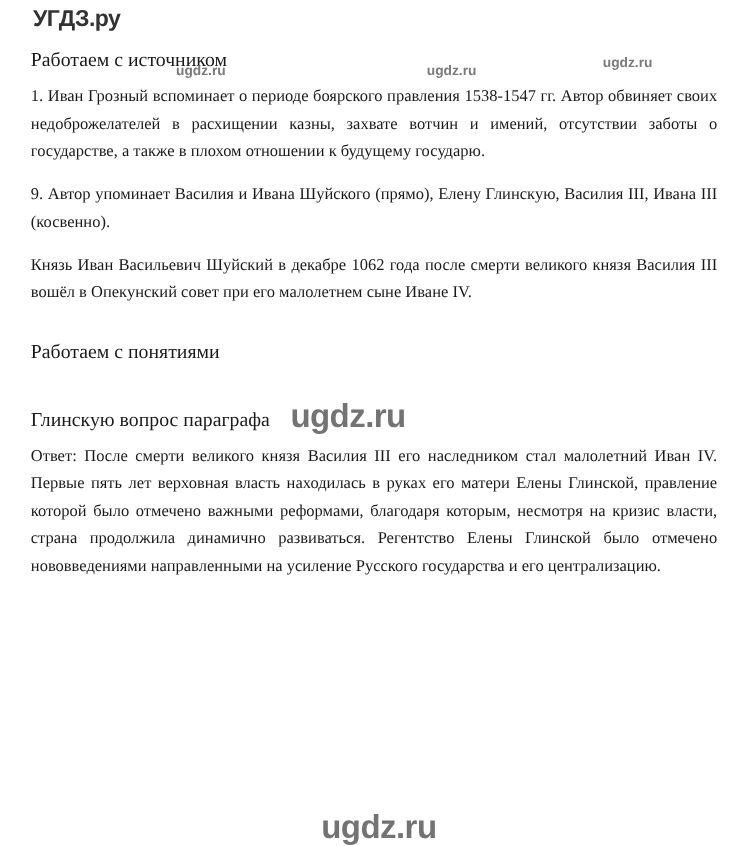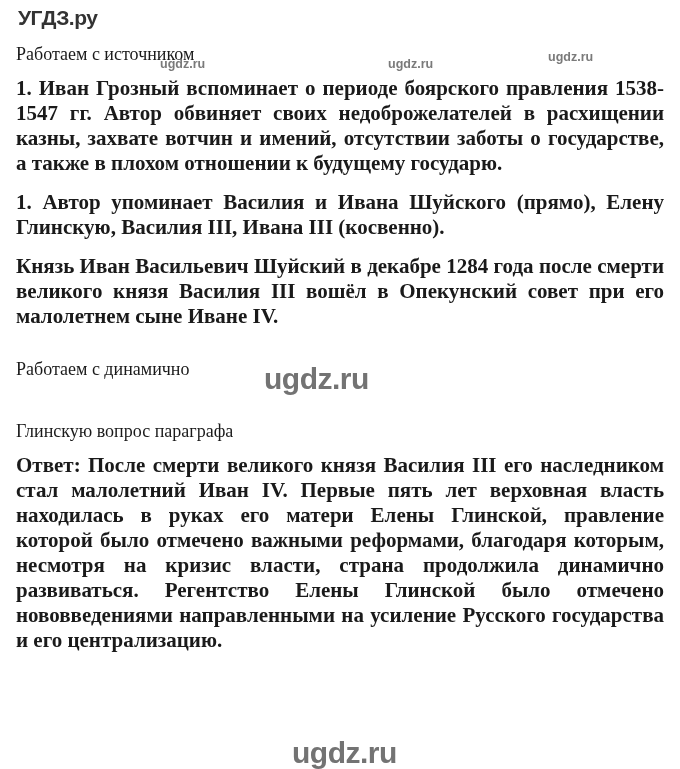--- a/index.html
+++ b/index.html
@@ -13,21 +13,21 @@
     font-family: "Liberation Serif", serif;
     color: #1a1a1a;
     position: relative;
     overflow: hidden;
   }
   .page {
     position: relative;
     width: 680px;
     height: 664px;
     box-sizing: border-box;
-    padding: 0 16px;
+    padding: 0 28px;
   }
   .site-logo {
     font-family: "Liberation Sans", sans-serif;
     font-weight: bold;
     font-size: 21px;
     color: #333333;
     letter-spacing: -0.5px;
     padding-top: 6px;
     padding-left: 2px;
     height: 30px;
@@ -35,27 +35,26 @@
   .content {
     padding-top: 8px;
   }
   .heading {
     font-size: 18px;
     line-height: 20px;
     margin: 0 0 12px 0;
     color: #1a1a1a;
   }
   p.para {
-    font-size: 21px;
+    font-size: 15px;
     line-height: 25px;
     text-align: justify;
     margin: 0 0 14px 0;
     color: #1a1a1a;
     hyphens: none;
-    font-weight: bold;
   }
   p.para.last {
     margin-bottom: 0;
   }
   .section-gap-lg {
     height: 30px;
   }
   
   .wm {
     position: absolute;
@@ -84,28 +83,28 @@
 
 <div class="page">
 
   <div class="site-logo">УГДЗ.ру</div>
 
   <div class="content">
 
     <div class="section">
       <div class="heading">Работаем с источником</div>
       <p class="para">1. Иван Грозный вспоминает о периоде боярского правления 1538-1547 гг. Автор обвиняет своих недоброжелателей в расхищении казны, захвате вотчин и имений, отсутствии заботы о государстве, а также в плохом отношении к будущему государю.</p>
-      <p class="para">1. Автор упоминает Василия и Ивана Шуйского (прямо), Елену Глинскую, Василия III, Ивана III (косвенно).</p>
-      <p class="para last">Князь Иван Васильевич Шуйский в декабре 1284 года после смерти великого князя Василия III вошёл в Опекунский совет при его малолетнем сыне Иване IV.</p>
+      <p class="para">9. Автор упоминает Василия и Ивана Шуйского (прямо), Елену Глинскую, Василия III, Ивана III (косвенно).</p>
+      <p class="para last">Князь Иван Васильевич Шуйский в декабре 1062 года после смерти великого князя Василия III вошёл в Опекунский совет при его малолетнем сыне Иване IV.</p>
     </div>
 
     <div class="section-gap-lg"></div>
 
     <div class="section">
-      <div class="heading">Работаем с динамично</div>
+      <div class="heading">Работаем с понятиями</div>
     </div>
 
     <div class="section-gap-lg"></div>
 
     <div class="section">
       <div class="heading">Глинскую вопрос параграфа</div>
       <p class="para last">Ответ: После смерти великого князя Василия III его наследником стал малолетний Иван IV. Первые пять лет верховная власть находилась в руках его матери Елены Глинской, правление которой было отмечено важными реформами, благодаря которым, несмотря на кризис власти, страна продолжила динамично развиваться. Регентство Елены Глинской было отмечено нововведениями направленными на усиление Русского государства и его централизацию.</p>
     </div>
 
   </div>

